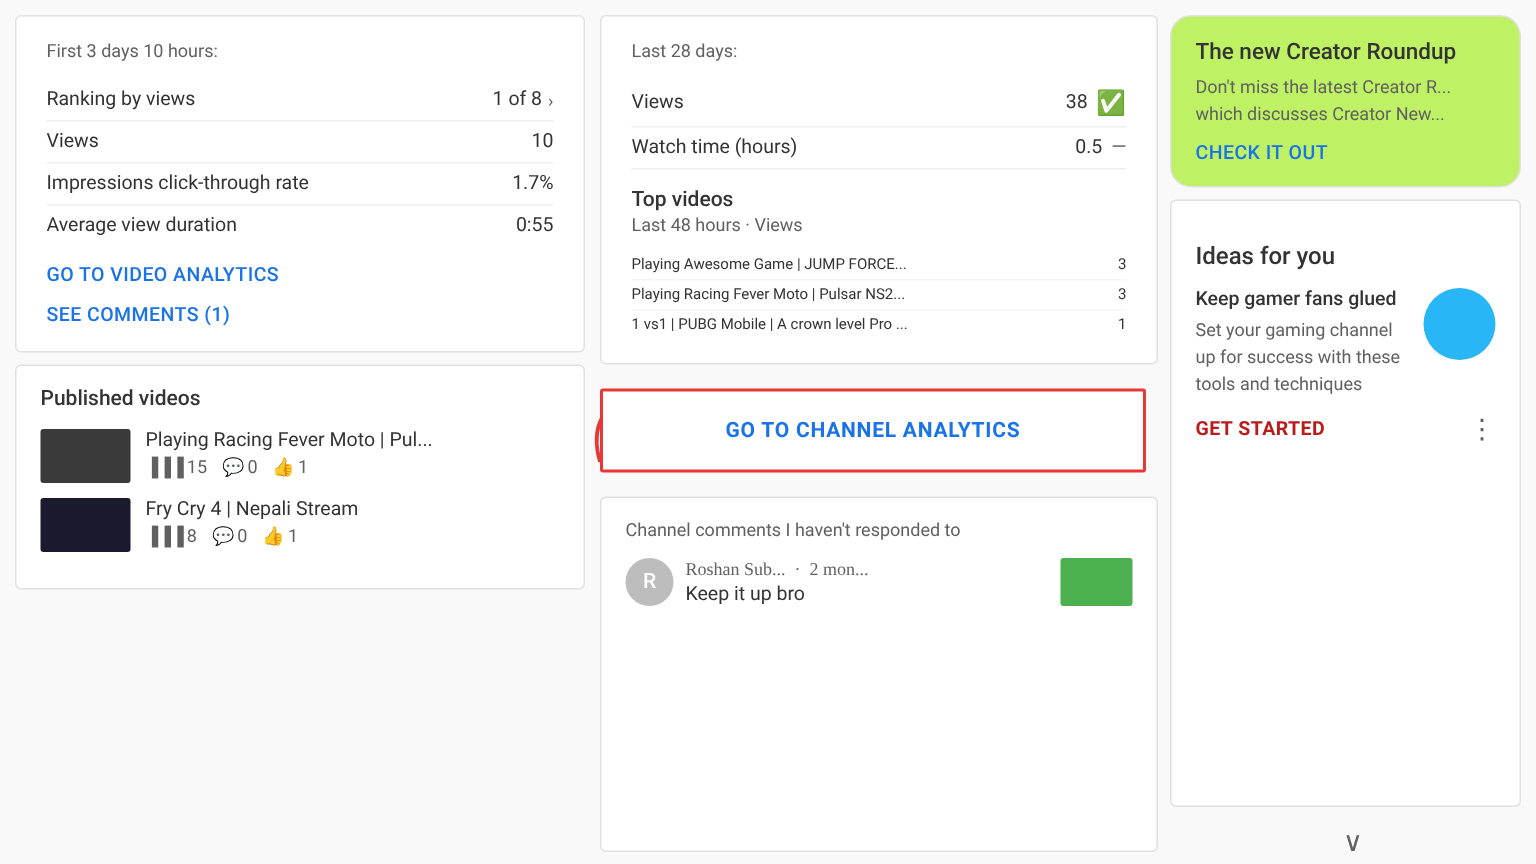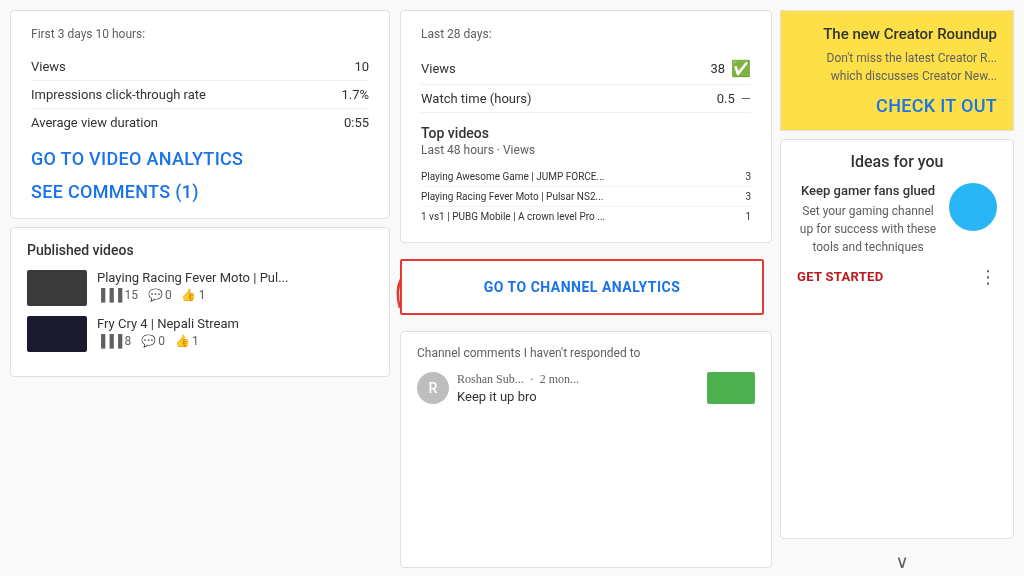--- a/index.html
+++ b/index.html
@@ -44,21 +44,21 @@
       padding: 6px 0;
       border-bottom: 1px solid #f0f0f0;
       font-size: 13px;
     }
     .stat-row:last-of-type { border-bottom: none; }
     .stat-label { color: #333; }
     .stat-value { color: #333; font-weight: 400; display: flex; align-items: center; gap: 4px; }
     .stat-value .arrow { color: #606060; font-size: 12px; }
     .link-blue {
       color: #1a73e8;
-      font-size: 18px;
+      font-size: 13px;
       font-weight: 500;
       cursor: pointer;
       text-decoration: none;
       display: block;
       margin-top: 12px;
       letter-spacing: 0.3px;
     }
     
     .published-card {
       background: #fff;
@@ -251,47 +251,45 @@
     }
 
     
     .right-panel {
       flex: 1;
       display: flex;
       flex-direction: column;
       padding: 0;
     }
     .creator-roundup-card {
-      background: #fde047;
+      background: #bef264;
       border: 1px solid #e0e0e0;
-      border-radius: 0;
+      border-radius: 14px;
       padding: 14px 16px;
       margin: 10px 10px 8px 0;
-      text-align: right;
     }
     .roundup-title {
       font-size: 15px;
       font-weight: 500;
       color: #333;
       margin-bottom: 6px;
     }
     .roundup-desc {
       font-size: 12px;
       color: #606060;
       margin-bottom: 10px;
       line-height: 1.5;
     }
     .ideas-card {
       background: #fff;
       border: 1px solid #e0e0e0;
       border-radius: 4px;
-      padding: 12px 16px;
+      padding: 27px 16px;
       margin: 0 10px 8px 0;
       flex: 1;
-      text-align: center;
     }
     .ideas-title {
       font-size: 16px;
       font-weight: 500;
       color: #333;
       margin-bottom: 12px;
     }
     .idea-item {
       display: flex;
       align-items: flex-start;
@@ -346,20 +344,27 @@
 </head>
 <body>
 
 <div class="page-wrapper">
 
   <div class="left-panel">
 
     <div class="analytics-card">
       <div class="card-title">First 3 days 10 hours:</div>
 
+      <div class="stat-row">
+        <span class="stat-label">Ranking by views</span>
+        <span class="stat-value">
+          <span>1 of 8</span>
+          <span class="arrow">›</span>
+        </span>
+      </div>
       <div class="stat-row">
         <span class="stat-label">Views</span>
         <span class="stat-value">10</span>
       </div>
       <div class="stat-row">
         <span class="stat-label">Impressions click-through rate</span>
         <span class="stat-value">1.7%</span>
       </div>
       <div class="stat-row">
         <span class="stat-label">Average view duration</span>

